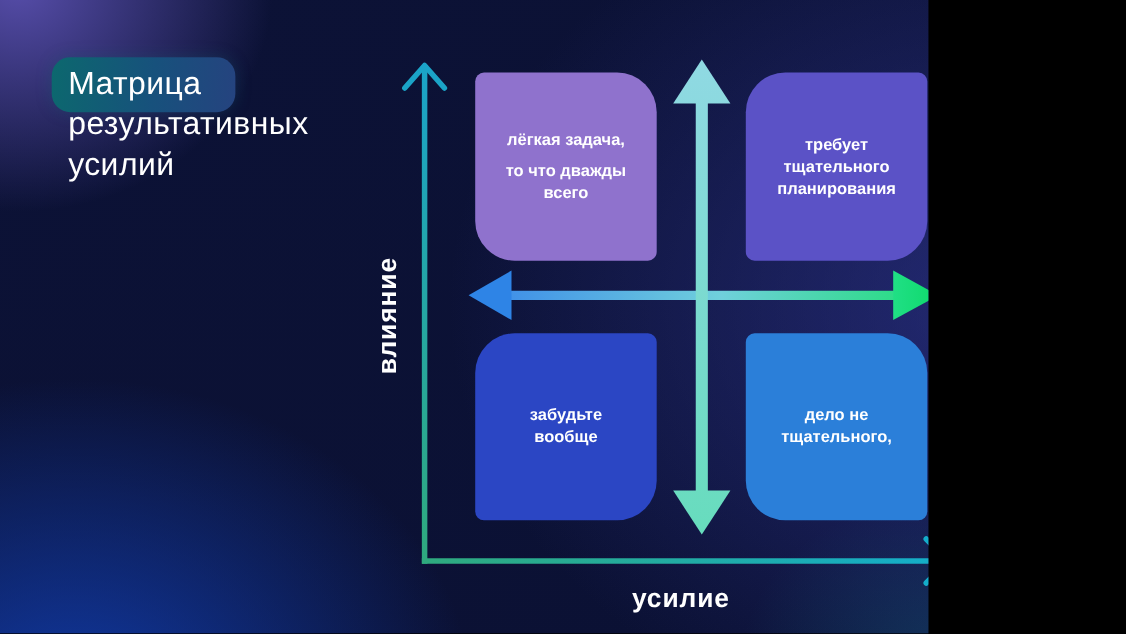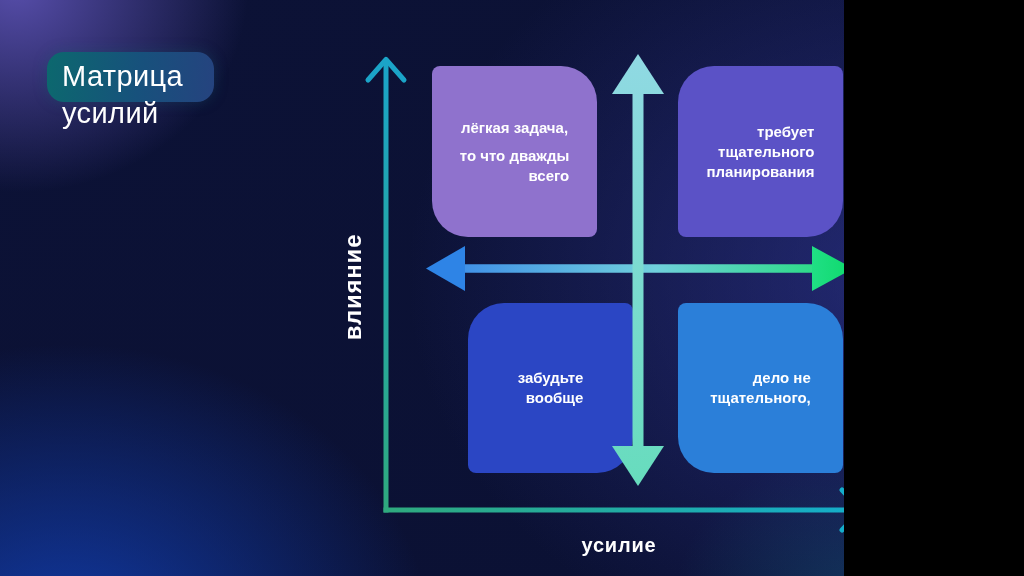--- a/index.html
+++ b/index.html
@@ -25,51 +25,52 @@
   .title {
     position:absolute; left:62px; top:58px; margin:0; z-index:3;
     font-size:29px; line-height:37px; font-weight:400; letter-spacing:.4px;
   }
   .title .t-line { display:block; }
 
   
   .quad {
     position:absolute; width:165px; z-index:1;
     display:flex; flex-direction:column; align-items:center; justify-content:center;
-    text-align:right; font-size:15px; line-height:20px; font-weight:700;
+    text-align:center; font-size:15px; line-height:20px; font-weight:700;
   }
   .quad p { margin:4px 0; white-space:pre-line; }
   .quad p:empty { display:none; margin:0; }
   .q-tl { left:432px; top:66px;  height:171px; border-radius:8px 36px 8px 36px; }
   .q-tr { left:678px; top:66px;  height:171px; border-radius:36px 8px 36px 8px; }
-  .q-bl { left:432px; top:303px; height:170px; border-radius:36px 8px 36px 8px;margin-left:36px; }
+  .q-bl { left:432px; top:303px; height:170px; border-radius:36px 8px 36px 8px; }
   .q-br { left:678px; top:303px; height:170px; border-radius:8px 36px 8px 36px; }
 
   
   .ylabel {
     position:absolute; left:353px; top:287px;
     transform:translate(-50%,-50%) rotate(-90deg);
     font-size:24px; font-weight:700; letter-spacing:.8px; white-space:nowrap; z-index:3;
   }
   .xlabel {
     position:absolute; left:619px; top:545px;
     transform:translate(-50%,-50%);
-    font-size:20px; font-weight:700; letter-spacing:.8px; white-space:nowrap; z-index:3;
+    font-size:24px; font-weight:700; letter-spacing:.8px; white-space:nowrap; z-index:3;
   }
 
   svg.arrows { position:absolute; left:0; top:0; z-index:2; pointer-events:none; }
 </style>
 </head>
 <body>
 
 <div class="canvas">
 
   <div class="pill"></div>
   <h1 class="title">
     <span class="t-line">Матрица</span>
+    <span class="t-line">результативных</span>
     <span class="t-line">усилий</span>
   </h1>
 
   <div class="quad q-tl" style="background: rgb(143, 114, 205);">
     <p>лёгкая задача,</p>
     <p>то что дважды
 всего</p>
   </div>
   <div class="quad q-tr" style="background: rgb(91, 82, 198);">
     <p>требует

